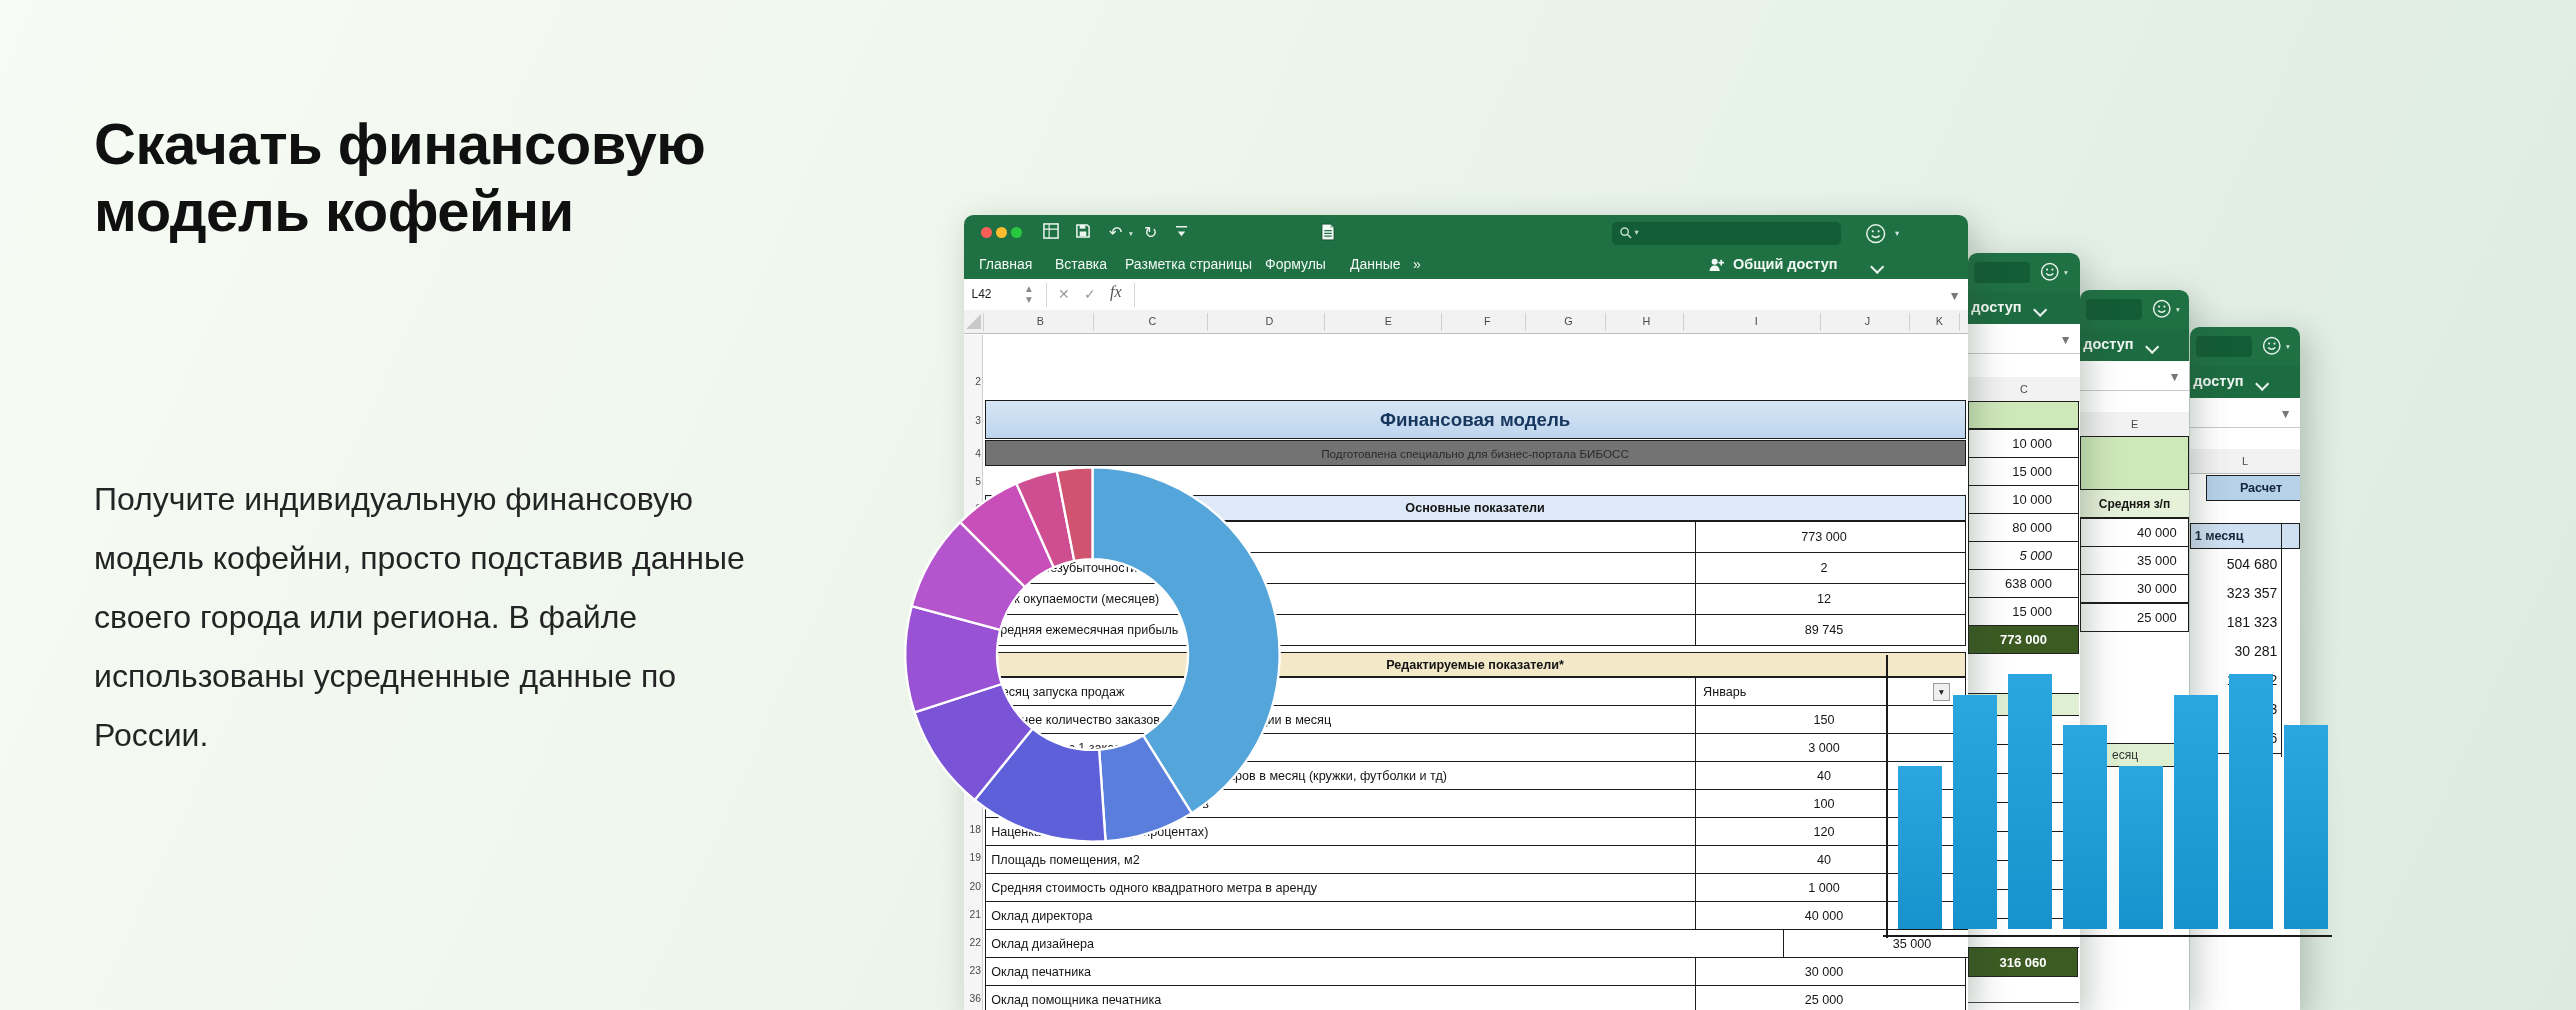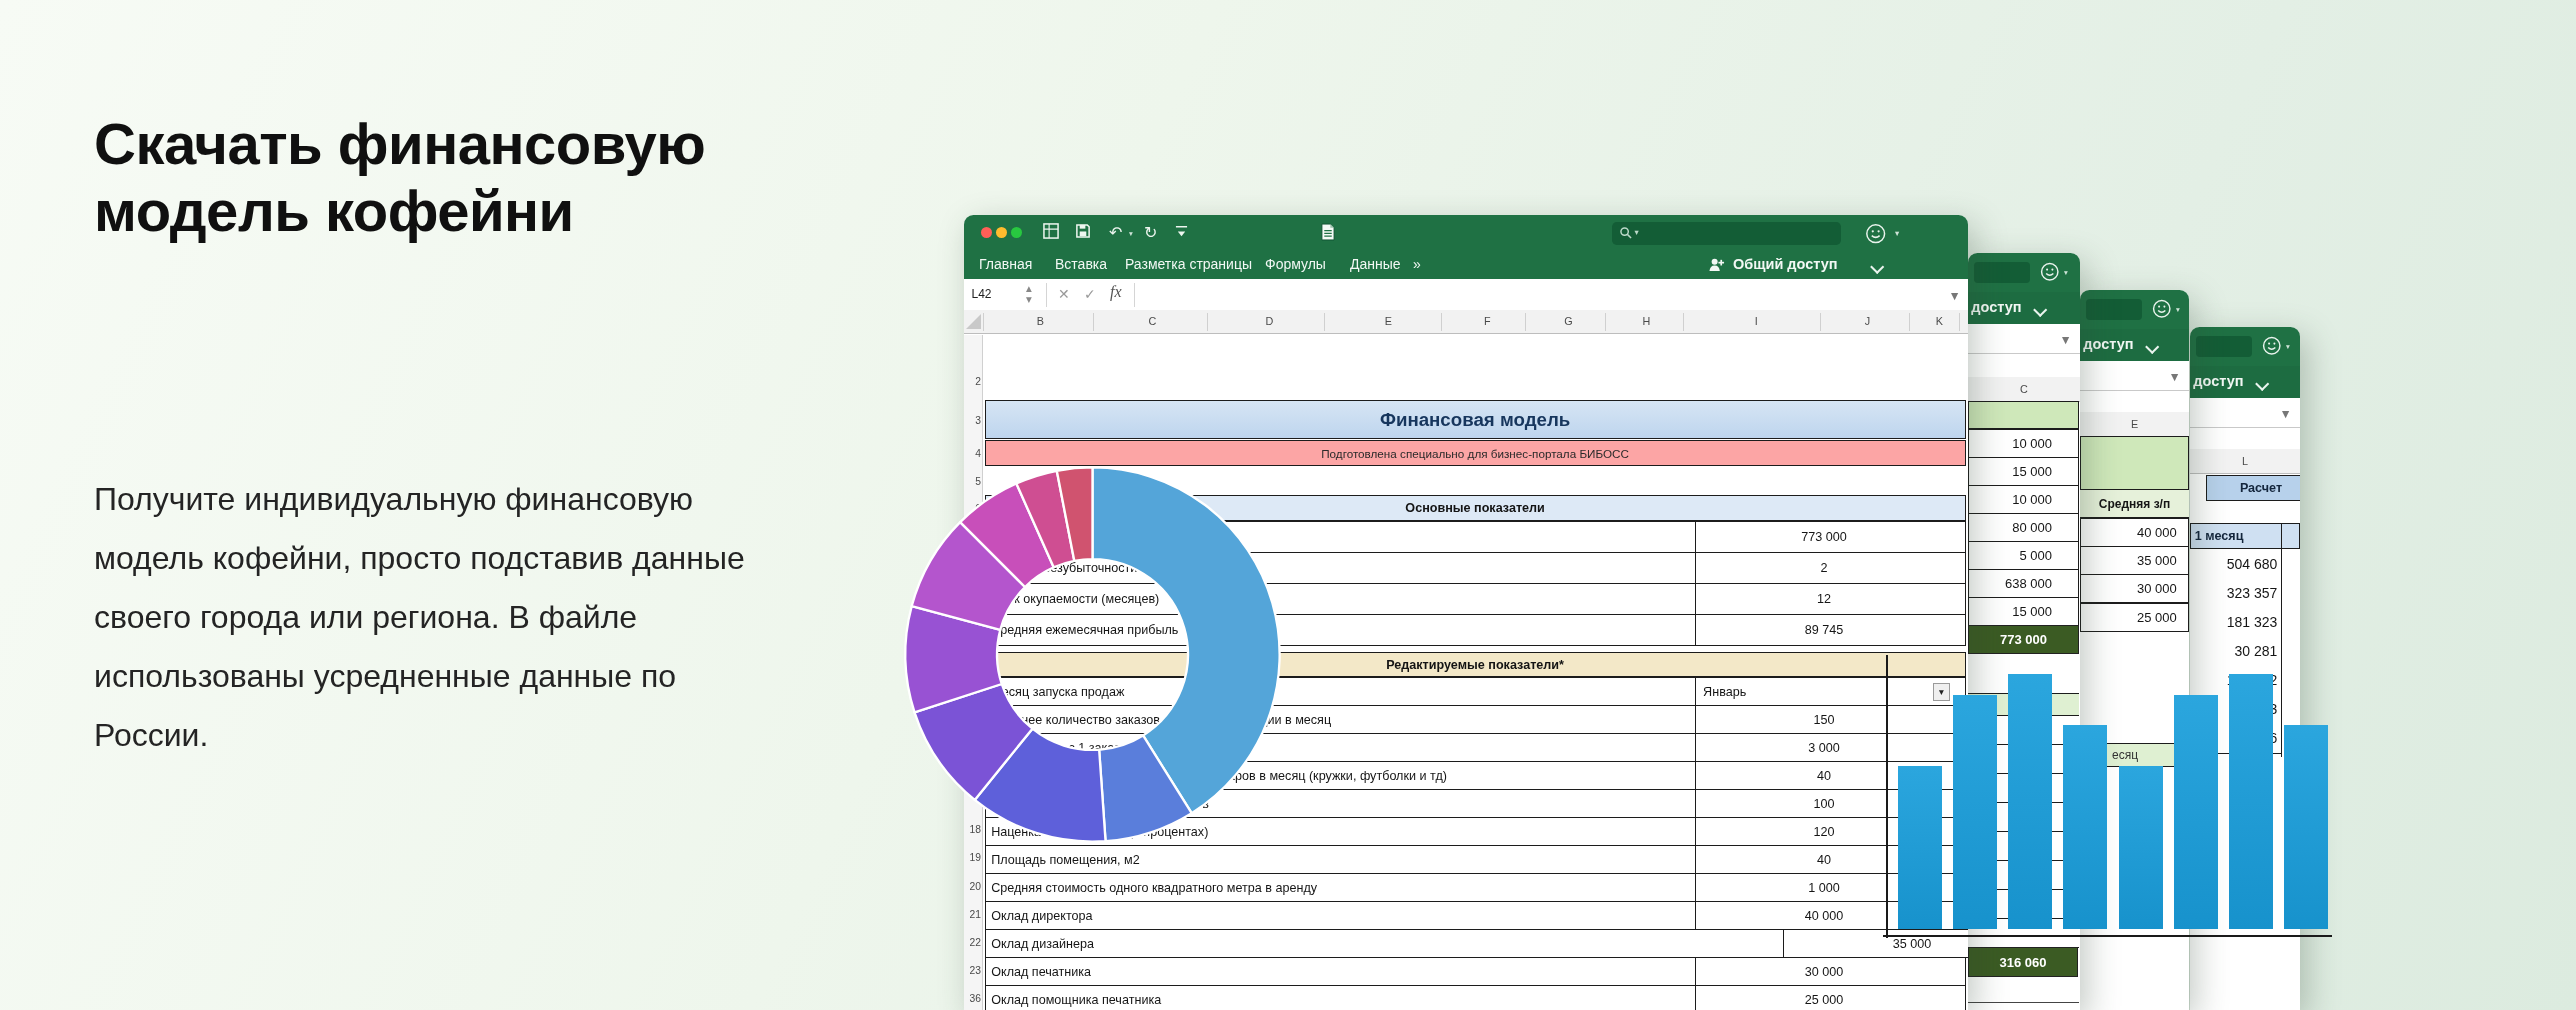--- a/index.html
+++ b/index.html
@@ -155,21 +155,21 @@
       </div>
       <div style="left: 0px; top: 204px; width: 111px; height: 29px; background: rgb(255, 255, 255); border: 0.9px solid rgb(28, 28, 28); position: absolute; box-sizing: border-box;">
         <div class="stripval" style="right: 26px; top: 5.6px; width: 75px; position: absolute; box-sizing: border-box;">15 000</div>
       </div>
       <div style="left: 0px; top: 232px; width: 111px; height: 29px; background: rgb(255, 255, 255); border: 0.9px solid rgb(28, 28, 28); position: absolute; box-sizing: border-box;">
         <div class="stripval" style="right: 26px; top: 5.6px; width: 75px; position: absolute; box-sizing: border-box;">10 000</div>
       </div>
       <div style="left: 0px; top: 260px; width: 111px; height: 29px; background: rgb(255, 255, 255); border: 0.9px solid rgb(28, 28, 28); position: absolute; box-sizing: border-box;">
         <div class="stripval" style="right: 26px; top: 5.6px; width: 75px; position: absolute; box-sizing: border-box;">80 000</div>
       </div>
-      <div style="left: 0px; top: 288px; width: 111px; height: 45px; background: rgb(255, 255, 255); border: 0.9px solid rgb(28, 28, 28); position: absolute; box-sizing: border-box;">
+      <div style="left: 0px; top: 288px; width: 111px; height: 45px; background: rgb(255, 255, 255); border: 0.9px solid rgb(28, 28, 28); position: absolute; box-sizing: border-box; font-style: italic;">
         <div class="stripval" style="right: 26px; top: 5.6px; width: 75px; position: absolute; box-sizing: border-box;">5 000</div>
       </div>
       <div style="left: 0px; top: 316px; width: 111px; height: 29px; background: rgb(255, 255, 255); border: 0.9px solid rgb(28, 28, 28); position: absolute; box-sizing: border-box;">
         <div class="stripval" style="right: 26px; top: 5.6px; width: 75px; position: absolute; box-sizing: border-box;">638 000</div>
       </div>
       <div style="left: 0px; top: 344px; width: 111px; height: 29px; background: rgb(255, 255, 255); border: 0.9px solid rgb(28, 28, 28); position: absolute; box-sizing: border-box;">
         <div class="stripval" style="right: 26px; top: 5.6px; width: 75px; position: absolute; box-sizing: border-box;">15 000</div>
       </div>
       <div class="darkcell" style="left: 0px; top: 372px; width: 111px; height: 29px; position: absolute; box-sizing: border-box;">773 000</div>
       <div style="left: 0px; top: 440px; width: 111px; height: 23.4px; background: rgb(223, 240, 210); border-top: 0.9px solid rgb(28, 28, 28); border-bottom: 0.9px solid rgb(28, 28, 28); position: absolute; box-sizing: border-box;"></div>
@@ -291,21 +291,21 @@
         <div class="rownum" style="left: 0px; top: 141px; position: absolute; box-sizing: border-box;">5</div>
         <div class="rownum" style="left: 0px; top: 168px; position: absolute; box-sizing: border-box;">6</div>
         <div class="rownum" style="left: 0px; top: 489px; position: absolute; box-sizing: border-box;">18</div>
         <div class="rownum" style="left: 0px; top: 517px; position: absolute; box-sizing: border-box;">19</div>
         <div class="rownum" style="left: 0px; top: 546px; position: absolute; box-sizing: border-box;">20</div>
         <div class="rownum" style="left: 0px; top: 574px; position: absolute; box-sizing: border-box;">21</div>
         <div class="rownum" style="left: 0px; top: 602px; position: absolute; box-sizing: border-box;">22</div>
         <div class="rownum" style="left: 0px; top: 630px; position: absolute; box-sizing: border-box;">23</div>
         <div class="rownum" style="left: 0px; top: 658px; position: absolute; box-sizing: border-box;">36</div>
         <div style="left: 20.6px; top: 65px; width: 981px; height: 39px; background: linear-gradient(rgb(214, 229, 244), rgb(190, 213, 238)); border: 0.9px solid rgb(28, 28, 28); display: flex; align-items: center; justify-content: center; font-size: 18.7px; font-weight: bold; color: rgb(23, 54, 93); position: absolute; box-sizing: border-box;">Финансовая модель</div>
-        <div style="left: 20.6px; top: 105px; width: 981px; height: 26px; background: #fca5a5; border: 0.9px solid rgb(28, 28, 28); display: flex; align-items: center; justify-content: center; font-size: 11.7px; font-weight: normal; color: rgb(42, 42, 42); position: absolute; box-sizing: border-box;">Подготовлена специально для бизнес-портала БИБОСС</div>
+        <div style="left: 20.6px; top: 105px; width: 981px; height: 26px; background: #737373; border: 0.9px solid rgb(28, 28, 28); display: flex; align-items: center; justify-content: center; font-size: 11.7px; font-weight: normal; color: rgb(42, 42, 42); position: absolute; box-sizing: border-box;">Подготовлена специально для бизнес-портала БИБОСС</div>
         <div style="left: 20.6px; top: 160px; width: 981px; height: 26px; background: rgb(221, 233, 246); border: 0.9px solid rgb(28, 28, 28); display: flex; align-items: center; justify-content: center; font-size: 12.6px; font-weight: bold; color: rgb(20, 20, 20); position: absolute; box-sizing: border-box;">Основные показатели</div>
         <div class="trow" style="left: 20.6px; top: 186px; width: 981px; height: 32px; position: absolute; box-sizing: border-box;">
           <div class="tlabel" style="position: absolute; box-sizing: border-box;">Общий объем инвестиций</div>
           <div class="tvalue" style="position: absolute; box-sizing: border-box;">773 000</div>
         </div>
         <div class="trow" style="left: 20.6px; top: 217px; width: 981px; height: 32px; position: absolute; box-sizing: border-box;">
           <div class="tlabel" style="position: absolute; box-sizing: border-box;">Уровень безубыточности</div>
           <div class="tvalue" style="position: absolute; box-sizing: border-box;">2</div>
         </div>
         <div class="trow" style="left: 20.6px; top: 248px; width: 981px; height: 32px; position: absolute; box-sizing: border-box;">

